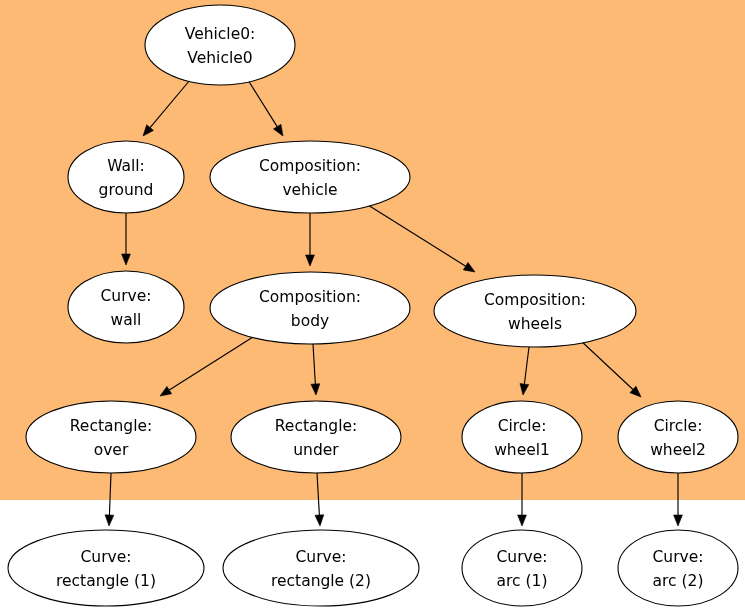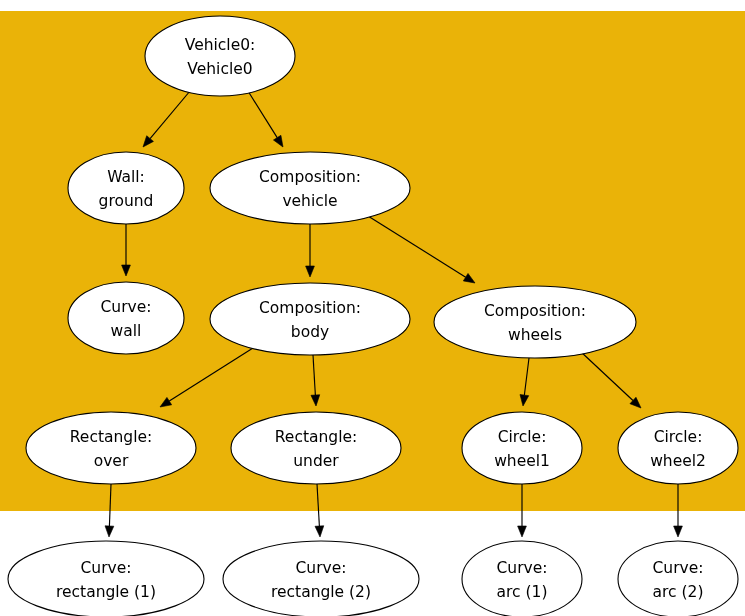--- a/index.html
+++ b/index.html
@@ -10,22 +10,21 @@
   body {
     width: 745px;
     height: 616px;
     overflow: hidden;
     font-family: "DejaVu Sans", sans-serif;
   }
   #graph-root {
     position: relative;
     width: 745px;
     height: 500px;
-    background: #eab308;
-    margin-top: 11px;
+    background: #fdba74;
   }
   svg#graph-canvas {
     display: block;
     width: 745px;
     height: 616px;
   }
   .node-ellipse {
     fill: #ffffff;
     stroke: #000000;
     stroke-width: 1.1;

